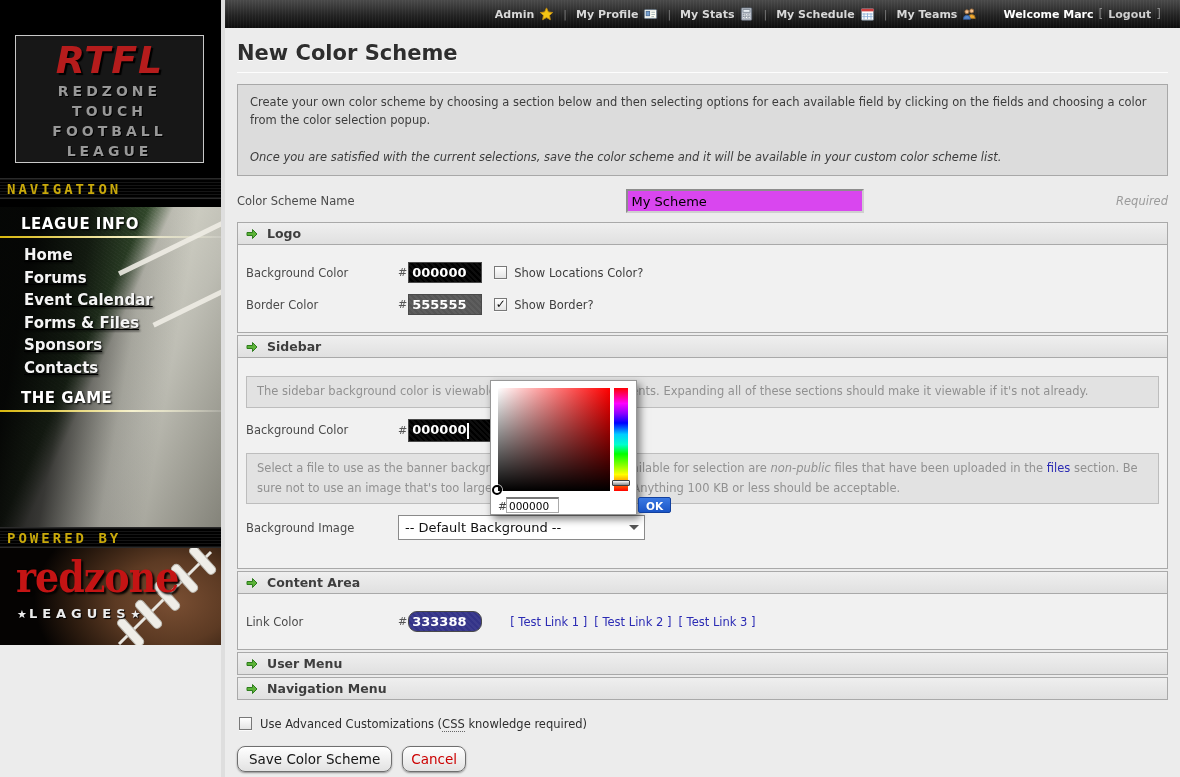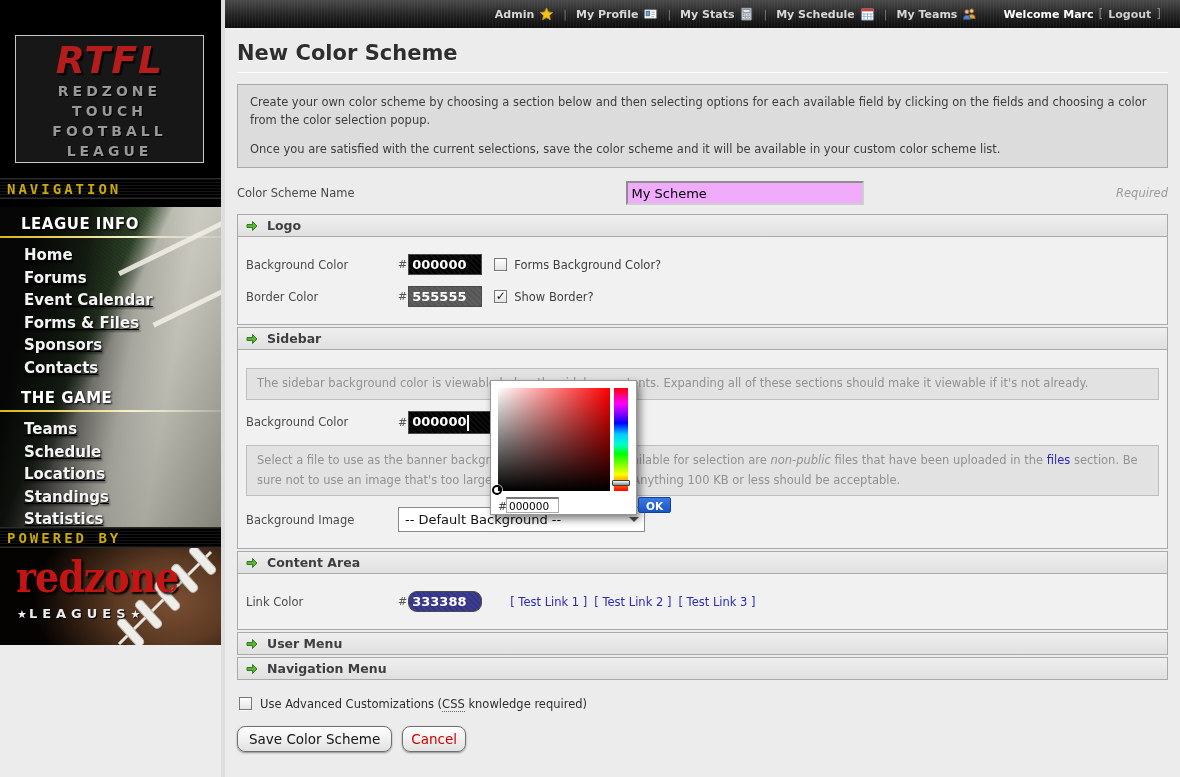--- a/index.html
+++ b/index.html
@@ -60,24 +60,24 @@
     letter-spacing:-1px; transform:scaleY(1.12); text-shadow:2px 2px 2px #000; font-family:"DejaVu Serif", serif; }
   .brand-sub { position:absolute; left:17px; top:58px; color:#ececec; font-size:13px; font-weight:bold;
     letter-spacing:5px; text-shadow:1px 1px 1px #000; }
   .brand-sub .star { font-size:11px; letter-spacing:2px; }
 
   
   .main { position:absolute; left:225px; top:28px; width:955px; height:749px; background:#ececec; padding:0 12px; }
   h1.page-title { margin:13px 0 7px; font-size:21px; font-weight:bold; color:#2e2e2e; text-shadow:0 1px 0 #fafafa; }
   .rule { height:1px; background:#b9b9b9; border-bottom:1px solid #fdfdfd; margin-bottom:11px; }
   .intro-box { background:#dcdcdc; border:1px solid #a8a8a8; padding:9px 12px; font-size:11.5px; color:#3c3c3c; line-height:1.55; }
-  .intro-box p + p { margin-top:11px; }
+  .intro-box p + p { margin-top:19px;font-style:italic; }
   .name-row { margin:13px 0 9px; display:flex; align-items:center;justify-content:space-between; }
   .f-label { width:152px; font-size:11.5px; color:#4a4a4a; flex-shrink:0; }
-  .name-input { width:238px; height:24px; background:#f0abfc; border:2px solid; border-color:#8d8d8d #cfcfcf #cfcfcf #8d8d8d;
+  .name-input { width:238px; height:24px; background:#d946ef; border:2px solid; border-color:#8d8d8d #cfcfcf #cfcfcf #8d8d8d;
     font-size:13px; padding:2px 4px; font-family:inherit; }
   .required { font-style:italic; color:#9b9b9b; font-size:11.5px; margin-left:16px; }
 
   .sec-header { height:23px; background:linear-gradient(#efefef,#e0e0e0); border:1px solid #a9a9a9;
     display:flex; align-items:center; padding-left:8px; gap:9px; margin-top:2px; cursor:pointer; }
   .sec-title { font-size:12.5px; font-weight:bold; color:#3e3e3e; }
   .sec-box { border:1px solid #a9a9a9; border-top:none; background:#f1f1f1; padding:6px 8px; }
 
   .field-row { display:flex; align-items:center; margin:11px 0; }
   .hash { color:#555; font-size:11px; margin-right:1px; }
@@ -154,27 +154,20 @@
         <li>Home</li>
         <li>Forums</li>
         <li>Event Calendar</li>
         <li>Forms &amp; Files</li>
         <li>Sponsors</li>
         <li>Contacts</li>
       </ul>
 
       <div class="nav-head" style="margin-top:10px">THE GAME</div>
       <div class="nav-underline"></div>
-      <ul>
-        <li>Teams</li>
-        <li>Schedule</li>
-        <li>Locations</li>
-        <li>Standings</li>
-        <li>Statistics</li>
-      </ul>
     </div>
 
     <div class="led-banner powered-banner">POWERED BY</div>
 
     <div class="powered-logo">
       <svg class="laces" width="160" height="97" viewBox="0 0 160 97">
         <line x1="150" y1="4" x2="58" y2="96" stroke="#e8e6e0" stroke-width="3"></line>
         <g fill="#efede7" stroke="#b9b6ae" stroke-width="1">
           <rect x="125" y="8" width="34" height="9" rx="4" transform="rotate(48 142 12)"></rect>
           <rect x="107" y="26" width="34" height="9" rx="4" transform="rotate(48 124 30)"></rect>
@@ -275,21 +268,21 @@
           <path d="M1 4.5 h5.5 v-3 L11 6 6.5 10.5 v-3 H1 Z" fill="#5cb338" stroke="#2e7d1d" stroke-width="1"></path>
         </svg>
       <span class="sec-title">Logo</span>
     </div>
     <div class="sec-box">
       <div class="field-row">
         <span class="f-label">Background Color</span>
         <span class="hash">#</span>
         <div class="swatch" style="background-color: rgb(0, 0, 0);">000000</div>
         <div class="cbox"></div>
-        <span class="check-label">Forms Background Color?</span>
+        <span class="check-label">Show Locations Color?</span>
       </div>
       <div class="field-row">
         <span class="f-label">Border Color</span>
         <span class="hash">#</span>
         <div class="swatch" style="background-color: rgb(85, 85, 85);">555555</div>
         <div class="cbox"><span>✓</span></div>
         <span class="check-label">Show Border?</span>
       </div>
     </div>
 
@@ -300,21 +293,21 @@
       <span class="sec-title">Sidebar</span>
     </div>
     <div class="sec-box">
       <div class="note-box" style="margin-top:12px">The sidebar background color is viewable below the sidebar contents. Expanding all of these sections should make it viewable if it's not already.</div>
       <div class="field-row">
         <span class="f-label">Background Color</span>
         <span class="hash">#</span>
         <div class="swatch wide" style="background-color: rgb(0, 0, 0);"><span>000000</span><span class="caret"></span></div>
       </div>
       <div class="note-box"><span>Select a file to use as the banner background image. The files available for selection are </span><em>non-public</em><span> files that have been uploaded in the </span><a>files</a><span> section. Be sure not to use an image that's too large; the smaller the better. Anything 100 KB or less should be acceptable.</span></div>
-      <div class="field-row" style="margin-bottom:10px">
+      <div class="field-row" style="margin-bottom:22px">
         <span class="f-label">Background Image</span>
         <div class="select-box">-- Default Background --</div>
       </div>
     </div>
 
     <div class="sec-header">
       <svg width="12" height="12" viewBox="0 0 12 12">
           <path d="M1 4.5 h5.5 v-3 L11 6 6.5 10.5 v-3 H1 Z" fill="#5cb338" stroke="#2e7d1d" stroke-width="1"></path>
         </svg>
       <span class="sec-title">Content Area</span>

